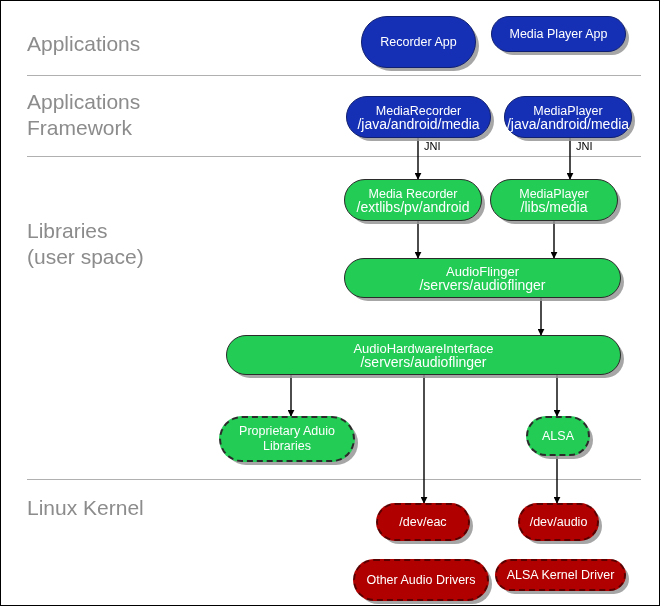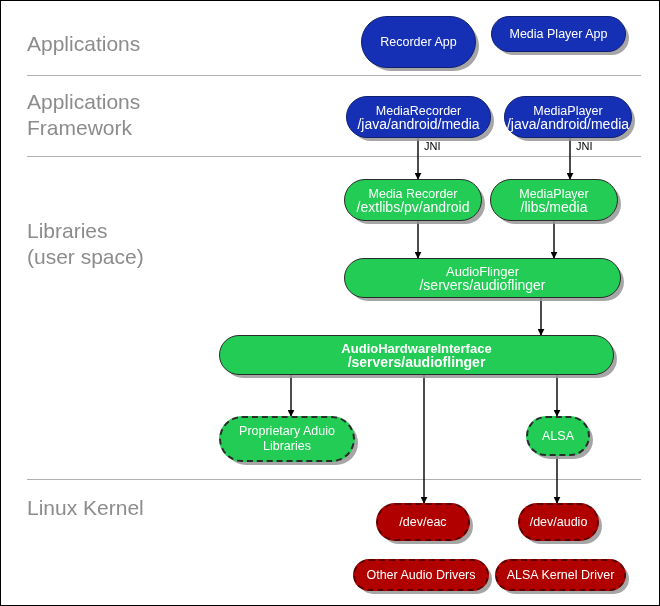--- a/index.html
+++ b/index.html
@@ -161,38 +161,38 @@
   <div class="node green" style="left:489px; top:178px; width:128px; height:42px;">
     <span class="title">MediaPlayer</span>
     <span class="sub">/libs/media</span>
   </div>
 
   <div class="node green big" style="left:343px; top:257px; width:277px; height:40px;">
     <span class="title">AudioFlinger</span>
     <span class="sub">/servers/audioflinger</span>
   </div>
 
-  <div class="node green big" style="left:218px; top:334px; width:395px; height:40px;font-weight:bold;">
+  <div class="node green big" style="left:225px; top:334px; width:395px; height:40px;">
     <span class="title">AudioHardwareInterface</span>
     <span class="sub">/servers/audioflinger</span>
   </div>
 
   <div class="node green-dash wrap" style="left:218px; top:415px; width:136px; height:46px;">
     <span class="title">Proprietary Aduio Libraries</span>
   </div>
   <div class="node red-dash" style="left:375px; top:502px; width:94px; height:38px;">
     <span class="title">/dev/eac</span>
   </div>
 
   <div class="node green-dash" style="left:525px; top:415px; width:64px; height:40px;">
     <span class="title">ALSA</span>
   </div>
   <div class="node red-dash" style="left:517px; top:502px; width:81px; height:38px;">
     <span class="title">/dev/audio</span>
   </div>
-  <div class="node red-dash" style="left:352px; top:558px; width:136px; height:32px;">
+  <div class="node red-dash" style="left:352px; top:558px; width:136px; height:42px;">
     <span class="title">Other Audio Drivers</span>
   </div>
   <div class="node red-dash" style="left:494px; top:558px; width:131px; height:32px;">
     <span class="title">ALSA Kernel Driver</span>
   </div>
 
 </div>
 
 </body></html>

